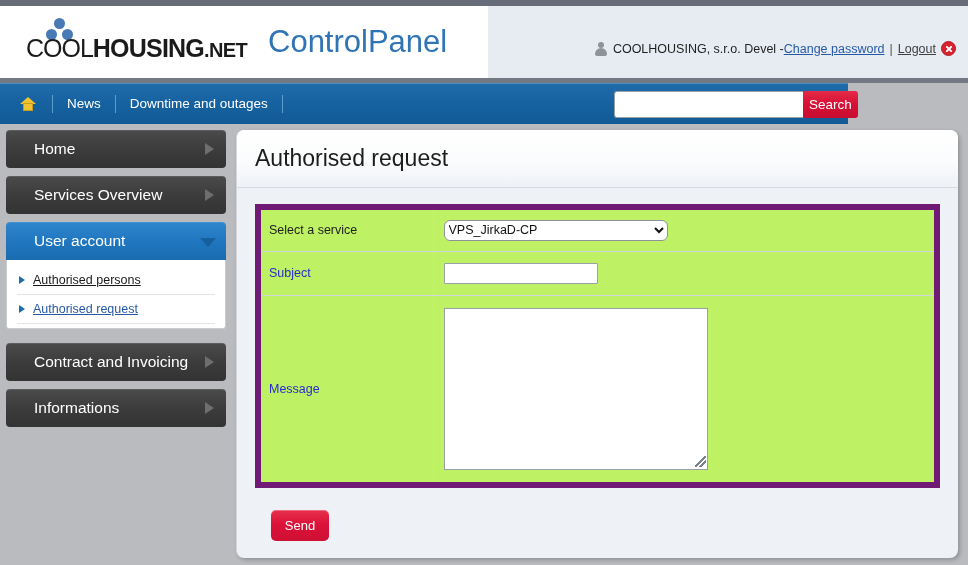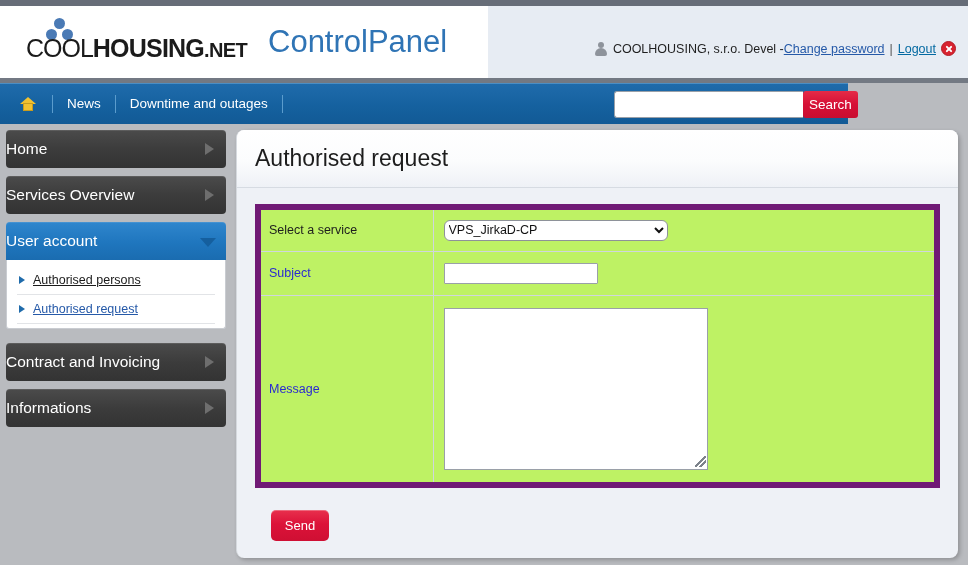--- a/index.html
+++ b/index.html
@@ -70,21 +70,21 @@
   }
   .user-icon .body {
     position: absolute; left: 1px; top: 6px; width: 12px; height: 8px;
     border-radius: 6px 6px 2px 2px; background: #8e939b;
   }
   .userbar .sep { margin: 0 5px; color: #555; }
   .link-change {
     color: #2559a8; text-decoration: underline; cursor: pointer;
   }
   .link-logout {
-    color: #0369a1; text-decoration: underline; cursor: pointer;
+    color: #404040; text-decoration: underline; cursor: pointer;
   }
   .logout-icon {
     display: inline-block; position: relative; width: 15px; height: 15px;
     border-radius: 50%; background: #d8232f; margin-left: 5px;
     vertical-align: middle; border: 1px solid #b31b26;
   }
   .logout-icon::before, .logout-icon::after {
     content: ""; position: absolute; left: 2.5px; top: 6px;
     width: 8px; height: 2px; background: #fff; border-radius: 1px;
   }
@@ -150,21 +150,21 @@
   
   .sidebar {
     position: absolute; left: 0; top: 124px; width: 236px; height: 441px;
     background: #b9bbbf; padding: 6px 10px 0 6px;
   }
   .side-btn {
     position: relative; width: 220px; height: 38px;
     margin-bottom: 8px; border-radius: 4px;
     background: linear-gradient(to bottom, #4b4b4b 0%, #3c3c3c 50%, #333333 100%);
     color: #ffffff; font-size: 15.5px;
-    display: flex; align-items: center; padding-left: 0;
+    display: flex; align-items: center; padding-left: 28px;
     cursor: pointer;
     box-shadow: inset 0 1px 0 rgba(255,255,255,0.10);
   }
   .side-btn.active {
     background: linear-gradient(to bottom, #2f86cd 0%, #1f76be 55%, #1a6cb0 100%);
     margin-bottom: 0;
     border-radius: 4px 4px 0 0;
   }
   .chev-right {
     position: absolute; right: 12px; top: 13px;

